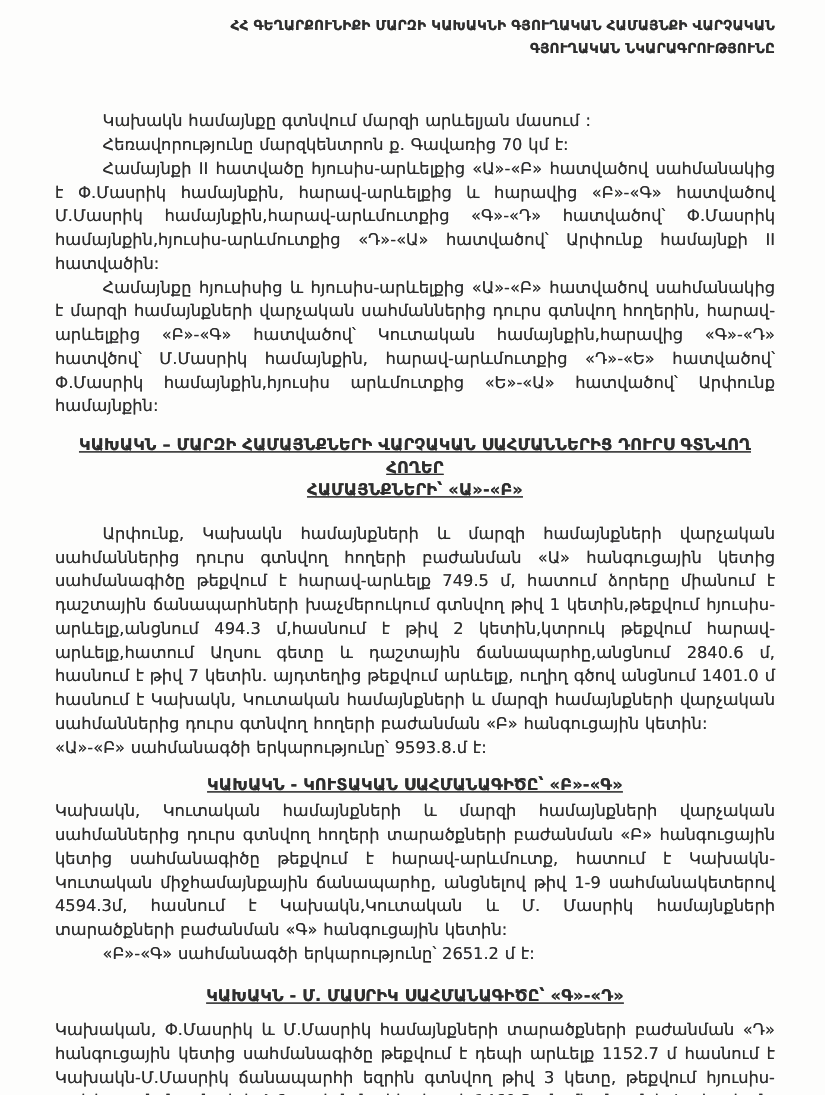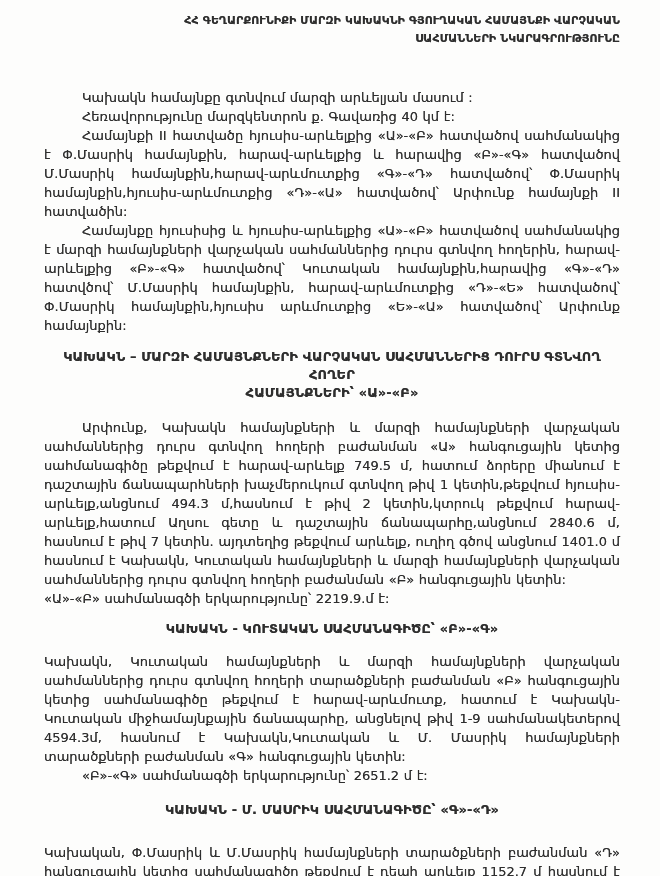--- a/index.html
+++ b/index.html
@@ -40,45 +40,45 @@
     }
     .first-para { margin-top: 40px; }
     .ind { text-indent: 38px; }
     .sec-head {
       text-align: center;
       font-weight: bold;
       font-size: 13px;
       line-height: 18px;
       letter-spacing: 0.1px;
     }
-    .sec-head-1 { margin-top: 13px; margin-bottom: 16px; }
-    .sec-head-2 { margin-top: 12px; margin-bottom: 14px; }
-    .sec-head-3 { margin-top: 16px; margin-bottom: 24px; }
+    .sec-head-1 { margin-top: 13px; margin-bottom: 16px; text-decoration: underline; }
+    .sec-head-2 { margin-top: 12px; margin-bottom: 2px; text-decoration: underline; }
+    .sec-head-3 { margin-top: 16px; margin-bottom: 8px; text-decoration: underline; }
   </style>
 </head>
 <body>
 
 <div class="page">
 
   <div class="doc-title">
     <div>ՀՀ ԳԵՂԱՐՔՈՒՆԻՔԻ ՄԱՐԶԻ ԿԱԽԱԿՆԻ ԳՅՈՒՂԱԿԱՆ ՀԱՄԱՅՆՔԻ ՎԱՐՉԱԿԱՆ</div>
-    <div>ՍԱՀՄԱՆՆԵՐԻ ՆԿԱՐԱԳՐՈՒԹՅՈՒՆԸ</div>
+    <div>ԳՅՈՒՂԱԿԱՆ ՆԿԱՐԱԳՐՈՒԹՅՈՒՆԸ</div>
   </div>
 
   <p class="ind first-para">Կախակն համայնքը գտնվում մարզի արևելյան մասում :</p>
-  <p class="ind">Հեռավորությունը մարզկենտրոն ք. Գավառից 40 կմ է:</p>
+  <p class="ind">Հեռավորությունը մարզկենտրոն ք. Գավառից 70 կմ է:</p>
   <p class="ind">Համայնքի II հատվածը հյուսիս-արևելքից «Ա»-«Բ» հատվածով սահմանակից է Փ.Մասրիկ համայնքին, հարավ-արևելքից և հարավից «Բ»-«Գ» հատվածով Մ.Մասրիկ համայնքին,հարավ-արևմուտքից «Գ»-«Դ» հատվածով՝ Փ.Մասրիկ համայնքին,հյուսիս-արևմուտքից «Դ»-«Ա» հատվածով՝ Արփունք համայնքի II հատվածին:</p>
   <p class="ind">Համայնքը հյուսիսից և հյուսիս-արևելքից «Ա»-«Բ» հատվածով սահմանակից է մարզի համայնքների վարչական սահմաններից դուրս գտնվող հողերին, հարավ-արևելքից «Բ»-«Գ» հատվածով՝ Կուտական համայնքին,հարավից «Գ»-«Դ» հատվծով՝ Մ.Մասրիկ համայնքին, հարավ-արևմուտքից «Դ»-«Ե» հատվածով՝ Փ.Մասրիկ համայնքին,հյուսիս արևմուտքից «Ե»-«Ա» հատվածով՝ Արփունք համայնքին:</p>
 
   <div class="sec-head sec-head-1">
     <div>ԿԱԽԱԿՆ – ՄԱՐԶԻ ՀԱՄԱՅՆՔՆԵՐԻ ՎԱՐՉԱԿԱՆ ՍԱՀՄԱՆՆԵՐԻՑ ԴՈՒՐՍ ԳՏՆՎՈՂ ՀՈՂԵՐ</div>
     <div>ՀԱՄԱՅՆՔՆԵՐԻ՝ «Ա»-«Բ»</div>
   </div>
   <p class="ind">Արփունք, Կախակն համայնքների և մարզի համայնքների վարչական սահմաններից դուրս գտնվող հողերի բաժանման «Ա» հանգուցային կետից սահմանագիծը թեքվում է հարավ-արևելք 749.5 մ, հատում ձորերը միանում է դաշտային ճանապարհների խաչմերուկում գտնվող թիվ 1 կետին,թեքվում հյուսիս-արևելք,անցնում 494.3 մ,հասնում է թիվ 2 կետին,կտրուկ թեքվում հարավ-արևելք,հատում Աղսու գետը և դաշտային ճանապարհը,անցնում 2840.6 մ, հասնում է թիվ 7 կետին. այդտեղից թեքվում արևելք, ուղիղ գծով անցնում 1401.0 մ հասնում է Կախակն, Կուտական համայնքների և մարզի համայնքների վարչական սահմաններից դուրս գտնվող հողերի բաժանման «Բ» հանգուցային կետին:</p>
-  <p>«Ա»-«Բ» սահմանագծի երկարությունը՝ 2219.9.մ է:</p>
+  <p>«Ա»-«Բ» սահմանագծի երկարությունը՝ 9593.8.մ է:</p>
 
   <div class="sec-head sec-head-2">
     <div>ԿԱԽԱԿՆ - ԿՈՒՏԱԿԱՆ ՍԱՀՄԱՆԱԳԻԾԸ՝ «Բ»-«Գ»</div>
   </div>
   <p>Կախակն, Կուտական համայնքների և մարզի համայնքների վարչական սահմաններից դուրս գտնվող հողերի տարածքների բաժանման «Բ» հանգուցային կետից սահմանագիծը թեքվում է հարավ-արևմուտք, հատում է Կախակն-Կուտական միջհամայնքային ճանապարհը, անցնելով թիվ 1-9 սահմանակետերով 4594.3մ, հասնում է Կախակն,Կուտական և Մ. Մասրիկ համայնքների տարածքների բաժանման «Գ» հանգուցային կետին:</p>
   <p class="ind">«Բ»-«Գ» սահմանագծի երկարությունը՝ 2651.2 մ է:</p>
 
   <div class="sec-head sec-head-3">
     <div>ԿԱԽԱԿՆ - Մ. ՄԱՍՐԻԿ ՍԱՀՄԱՆԱԳԻԾԸ՝ «Գ»-«Դ»</div>
   </div>

